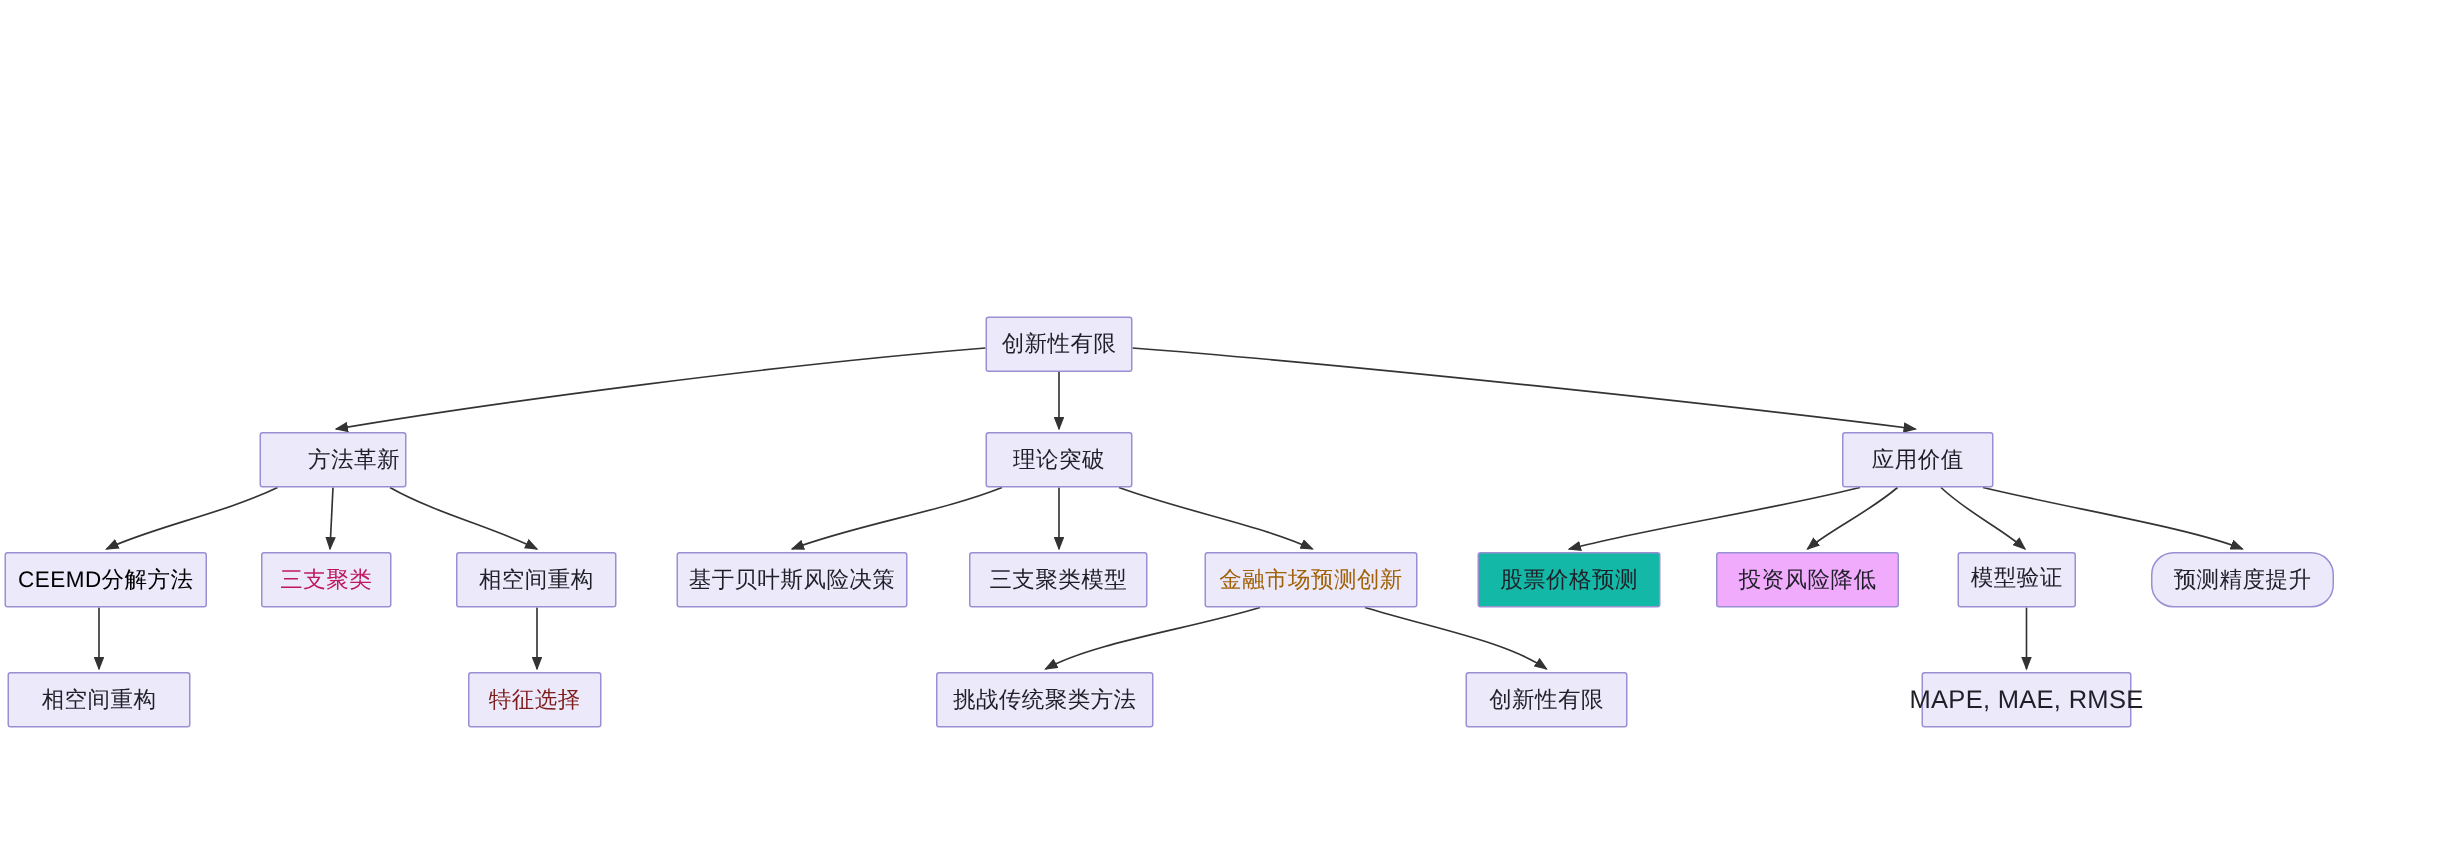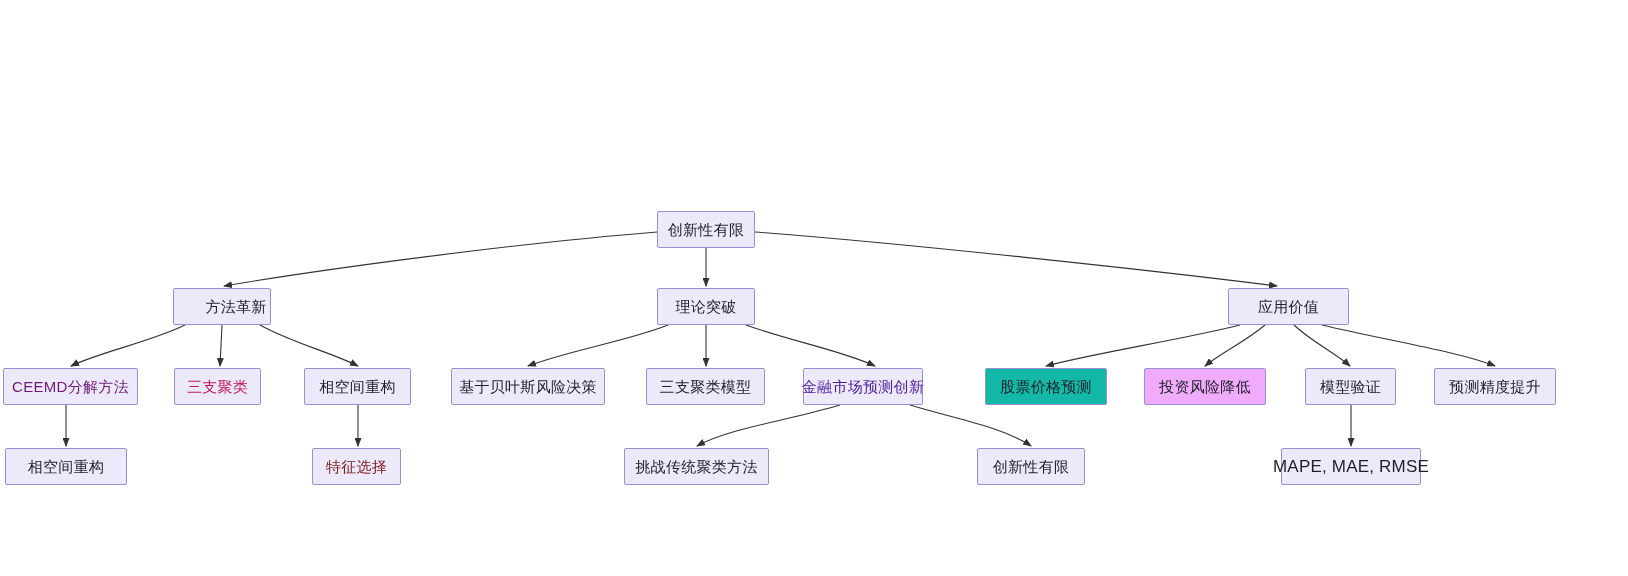--- a/index.html
+++ b/index.html
@@ -78,30 +78,30 @@
         <path class="edge-path" d="M358,405 L358,446" marker-end="url(#arrowhead)" stroke="#333333"></path>
         <path class="edge-path" d="M840,405 C790,420 730,428 697,446" marker-end="url(#arrowhead)" stroke="#333333"></path>
         <path class="edge-path" d="M910,405 C960,420 1005,428 1031,446" marker-end="url(#arrowhead)" stroke="#333333"></path>
         <path class="edge-path" d="M1351,405 L1351,446" marker-end="url(#arrowhead)" stroke="#333333"></path>
       </g>
   </svg>
   <div id="nodes-layer">
       <div class="node" style="left: 657px; top: 211px; width: 98px; height: 37px; background: rgb(236, 233, 251); border-color: rgb(153, 144, 212); color: rgb(31, 31, 40);">创新性有限</div>
       <div class="node" style="left: 173px; top: 288px; width: 98px; height: 37px; background: rgb(236, 233, 251); border-color: rgb(153, 144, 212); color: rgb(31, 31, 40); padding-left: 28px;">方法革新</div>
       <div class="node" style="left: 657px; top: 288px; width: 98px; height: 37px; background: rgb(236, 233, 251); border-color: rgb(153, 144, 212); color: rgb(31, 31, 40);">理论突破</div>
-      <div class="node" style="left: 1228px; top: 288px; width: 121px; height: 37px; background: rgb(236, 233, 251); border-color: rgb(153, 144, 212); color: rgb(31, 31, 40);">应用价值</div>
-      <div class="node" style="left: 3px; top: 368px; width: 135px; height: 37px; background: rgb(236, 233, 251); border-color: rgb(153, 144, 212); color: #701a75;">CEEMD分解方法</div>
+      <div class="node" style="left: 1228px; top: 288px; width: 101px; height: 37px; background: rgb(236, 233, 251); border-color: rgb(153, 144, 212); color: rgb(31, 31, 40);">应用价值</div>
+      <div class="node" style="left: 3px; top: 368px; width: 135px; height: 37px; background: rgb(236, 233, 251); border-color: rgb(153, 144, 212); color: #000000;">CEEMD分解方法</div>
       <div class="node" style="left: 174px; top: 368px; width: 87px; height: 37px; background: rgb(236, 233, 251); border-color: rgb(153, 144, 212); color: #be185d;">三支聚类</div>
       <div class="node" style="left: 304px; top: 368px; width: 107px; height: 37px; background: rgb(236, 233, 251); border-color: rgb(153, 144, 212); color: rgb(31, 31, 40);">相空间重构</div>
       <div class="node" style="left: 451px; top: 368px; width: 154px; height: 37px; background: rgb(236, 233, 251); border-color: rgb(153, 144, 212); color: rgb(31, 31, 40);">基于贝叶斯风险决策</div>
       <div class="node" style="left: 646px; top: 368px; width: 119px; height: 37px; background: rgb(236, 233, 251); border-color: rgb(153, 144, 212); color: rgb(31, 31, 40);">三支聚类模型</div>
-      <div class="node" style="left: 803px; top: 368px; width: 120px; height: 37px; background: rgb(236, 233, 251); border-color: rgb(153, 144, 212); color: #4c1d95;">金融市场预测创新</div>
+      <div class="node" style="left: 803px; top: 368px; width: 142px; height: 37px; background: rgb(236, 233, 251); border-color: rgb(153, 144, 212); color: #a16207;">金融市场预测创新</div>
       <div class="node" style="left: 985px; top: 368px; width: 122px; height: 37px; background: #14b8a6; border-color: rgb(153, 144, 212); color: rgb(31, 31, 40);">股票价格预测</div>
       <div class="node" style="left: 1144px; top: 368px; width: 122px; height: 37px; background: #f0abfc; border-color: rgb(153, 144, 212); color: rgb(31, 31, 40);">投资风险降低</div>
-      <div class="node" style="left: 1305px; top: 368px; width: 91px; height: 37px; background: rgb(236, 233, 251); border-color: rgb(153, 144, 212); color: rgb(31, 31, 40);">模型验证</div>
-      <div class="node" style="left: 1434px; top: 368px; width: 122px; height: 37px; background: rgb(236, 233, 251); border-color: rgb(153, 144, 212); color: rgb(31, 31, 40);">预测精度提升</div>
+      <div class="node" style="left: 1305px; top: 368px; width: 79px; height: 37px; background: rgb(236, 233, 251); border-color: rgb(153, 144, 212); color: rgb(31, 31, 40); font-family: Liberation Mono, monospace;">模型验证</div>
+      <div class="node" style="left: 1434px; top: 368px; width: 122px; height: 37px; background: rgb(236, 233, 251); border-color: rgb(153, 144, 212); color: rgb(31, 31, 40); border-radius: 15px;">预测精度提升</div>
       <div class="node" style="left: 5px; top: 448px; width: 122px; height: 37px; background: rgb(236, 233, 251); border-color: rgb(153, 144, 212); color: rgb(31, 31, 40);">相空间重构</div>
       <div class="node" style="left: 312px; top: 448px; width: 89px; height: 37px; background: rgb(236, 233, 251); border-color: rgb(153, 144, 212); color: #7f1d1d;">特征选择</div>
       <div class="node" style="left: 624px; top: 448px; width: 145px; height: 37px; background: rgb(236, 233, 251); border-color: rgb(153, 144, 212); color: rgb(31, 31, 40);">挑战传统聚类方法</div>
       <div class="node" style="left: 977px; top: 448px; width: 108px; height: 37px; background: rgb(236, 233, 251); border-color: rgb(153, 144, 212); color: rgb(31, 31, 40);">创新性有限</div>
       <div class="node latin" style="left: 1281px; top: 448px; width: 140px; height: 37px; background: rgb(236, 233, 251); border-color: rgb(153, 144, 212); color: rgb(31, 31, 40);">MAPE, MAE, RMSE</div>
     </div>
 </div>
 
 </body></html>

